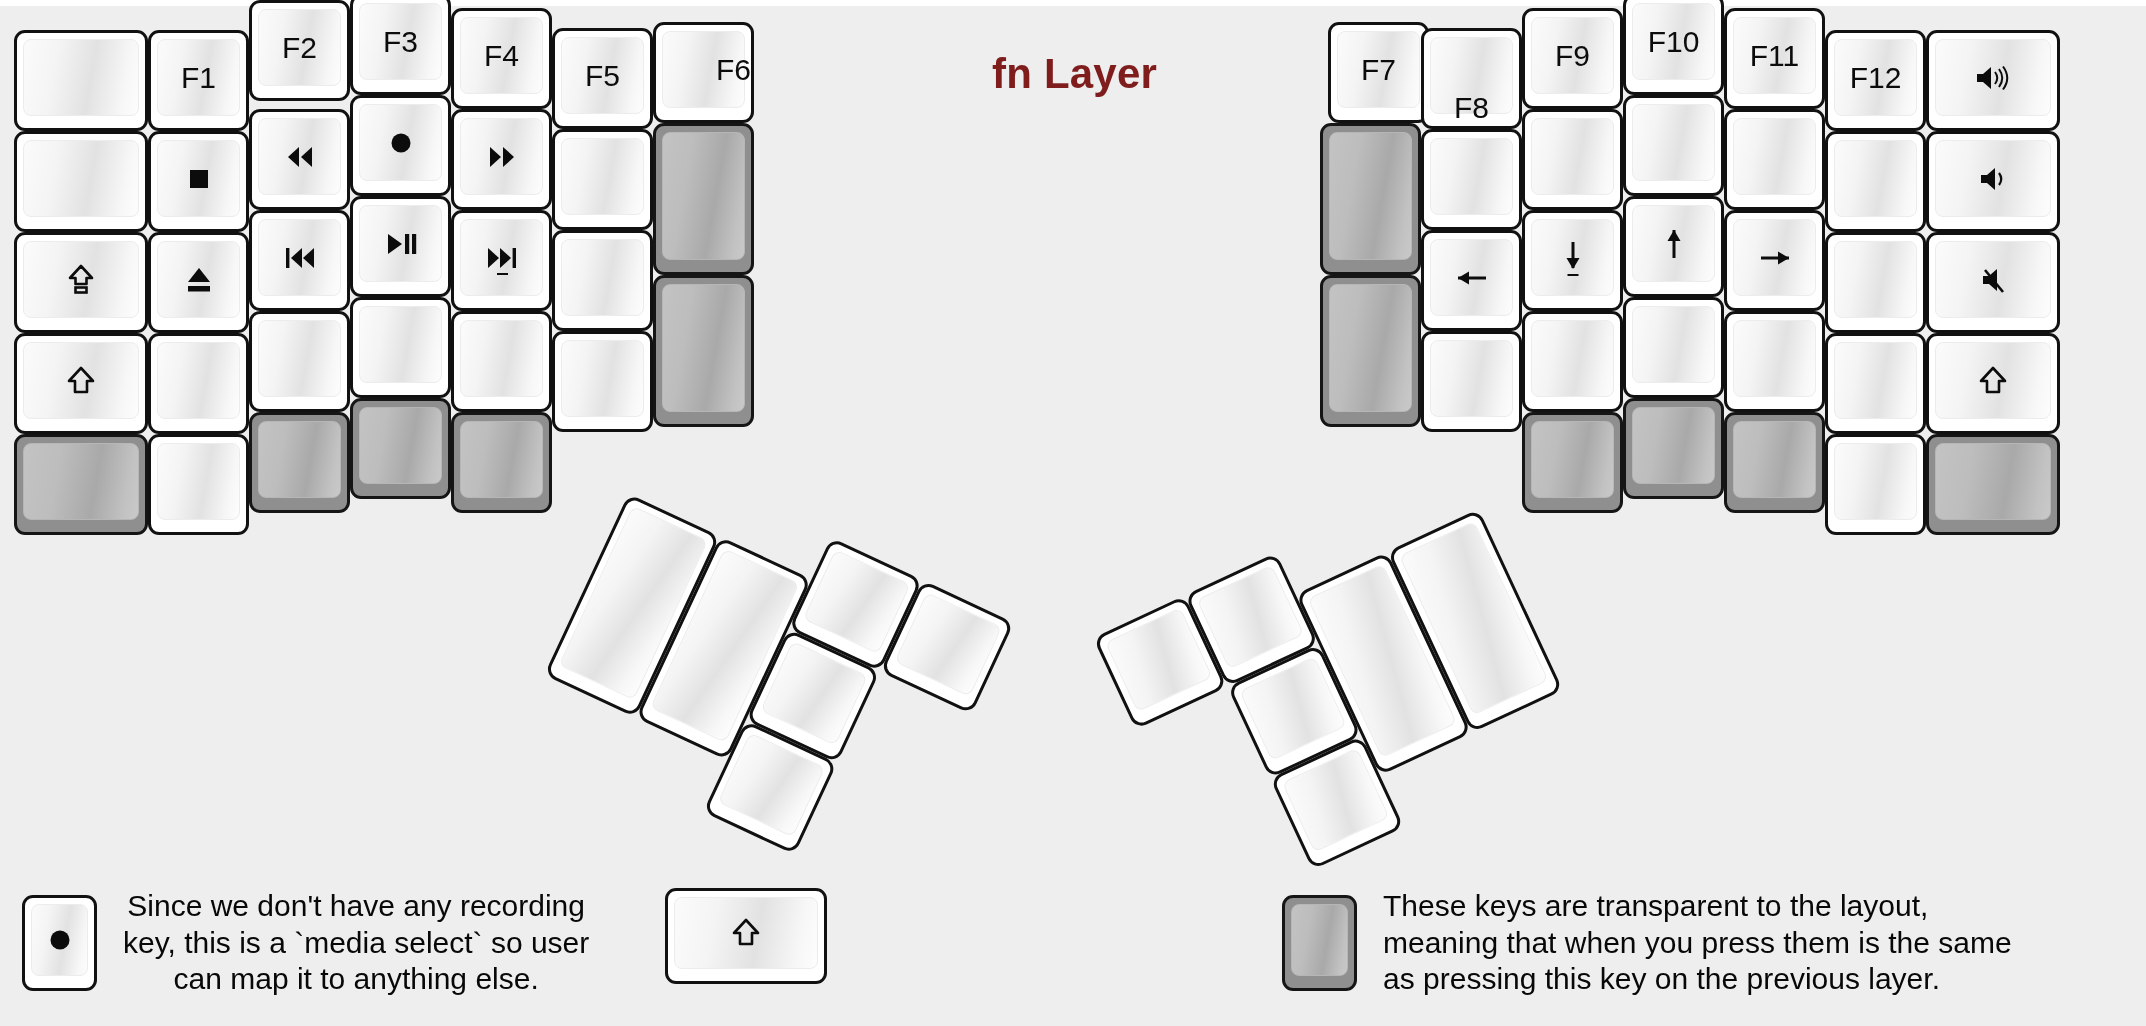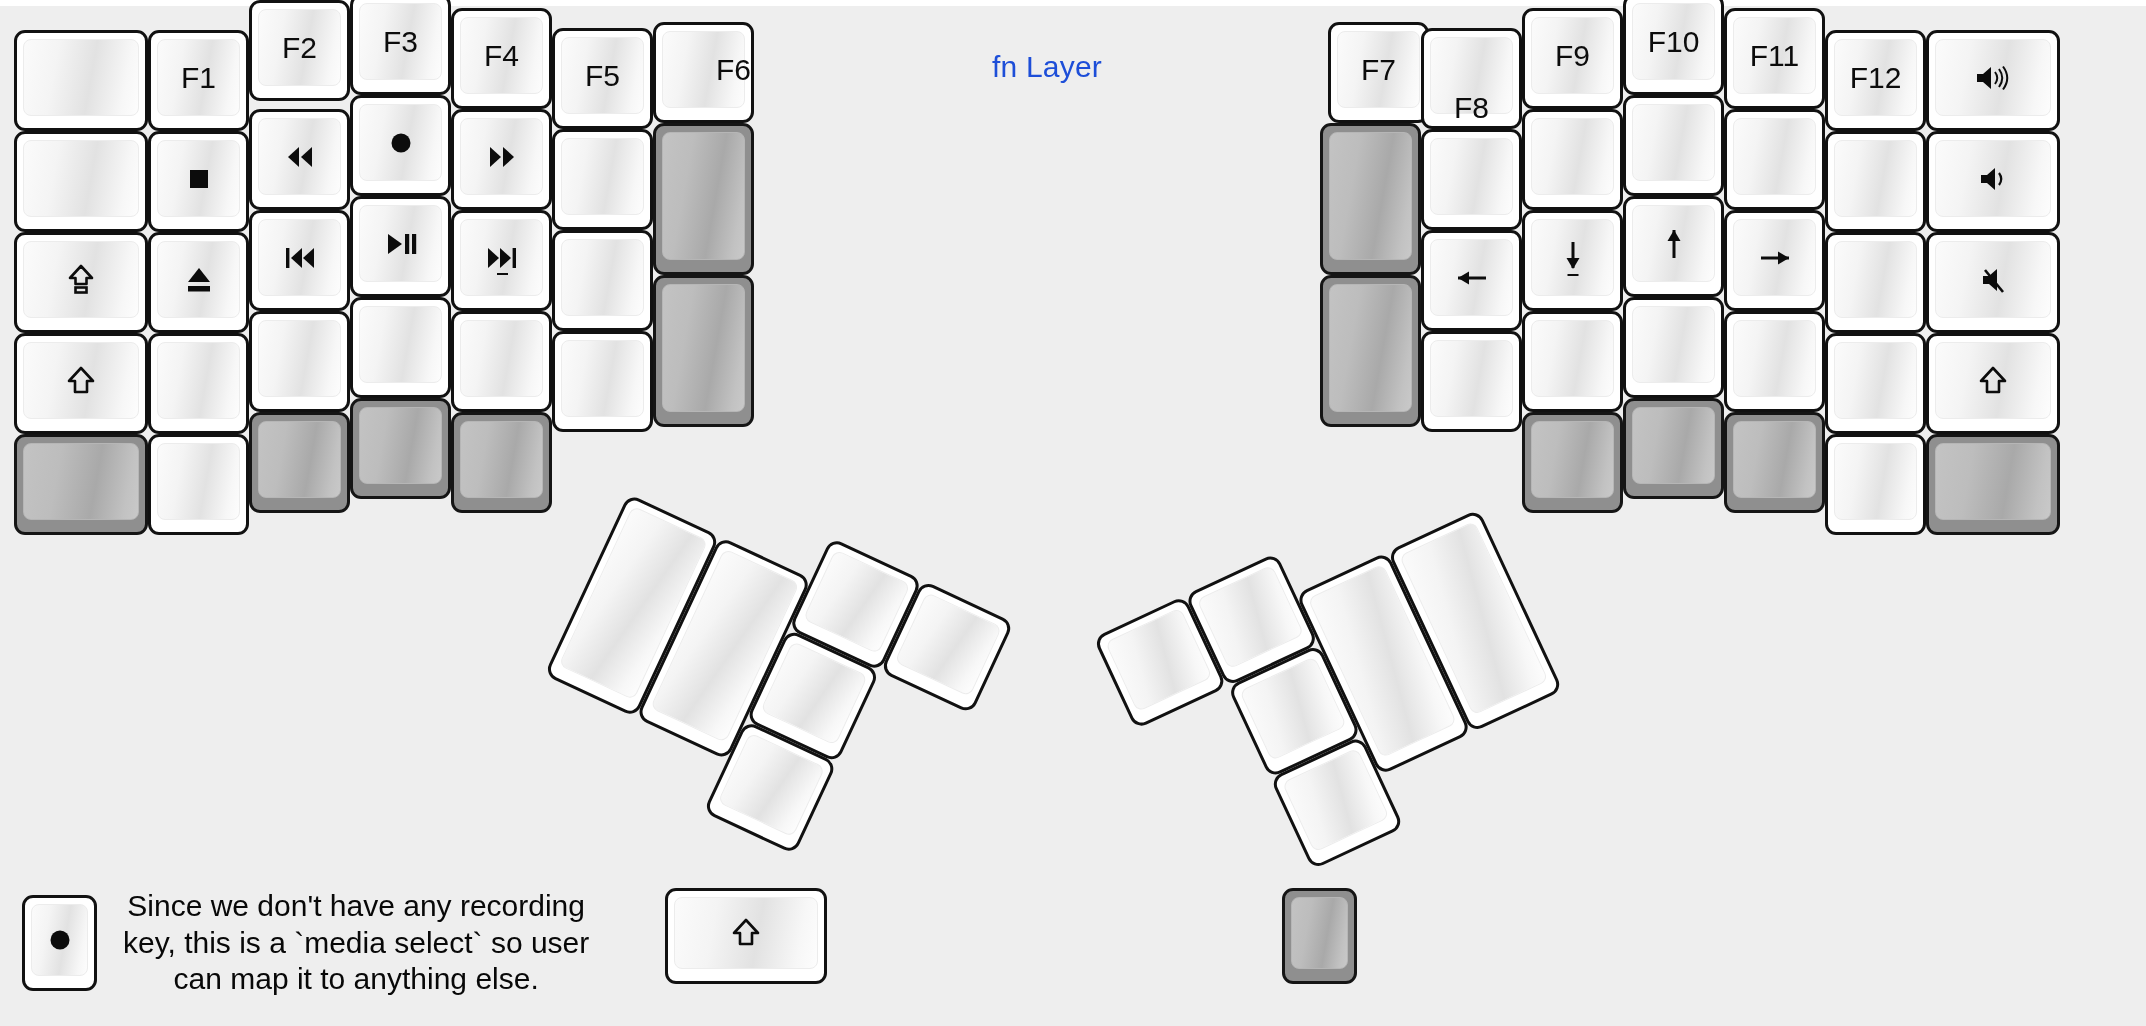--- a/index.html
+++ b/index.html
@@ -40,21 +40,21 @@
     background:linear-gradient(100deg,#c3c3c3 0%,#bdbdbd 30%,#a9a9a9 62%,#c2c2c2 88%,#c9c9c9 100%);
     border:1px solid #b6b6b6;
   }
 
   
   .thumb{position:absolute;}
   .thumb .key{border-radius:12px;}
 
   
   #title{
-    position:absolute;font-size:30px;color:#1d4ed8;letter-spacing:.2px;white-space:nowrap;
+    position:absolute;font-size:42px;color:#7f1d1d;letter-spacing:.2px;white-space:nowrap;font-weight:bold;
   }
 
   
   .legend-item{position:absolute;display:flex;align-items:center;}
   .legend-key{
     position:relative;box-sizing:border-box;
     border:3px solid #111;border-radius:11px;background:#fff;
     display:flex;align-items:center;justify-content:center;
   }
   .legend-key .cap{
@@ -511,16 +511,19 @@
             <svg width="40" height="40" viewBox="0 0 40 40" fill="#0c0c0c">
               <path d="M20 7 L32 20 L26 20 L26 31 L14 31 L14 20 L8 20 Z" fill="none" stroke="#0c0c0c" stroke-width="2.6" stroke-linejoin="round"></path>
             </svg>
           </span>
         </div>
       </div>
       <div class="legend-item" style="left: 1282px; top: 888px;">
         <div class="legend-key trans" style="width: 75px; height: 96px;">
           <div class="cap"></div>
         </div>
+        <div class="legend-text">These keys are transparent to the layout,
+meaning that when you press them is the same
+as pressing this key on the previous layer.</div>
       </div>
     </div>
 
 </div>
 
 </body></html>

